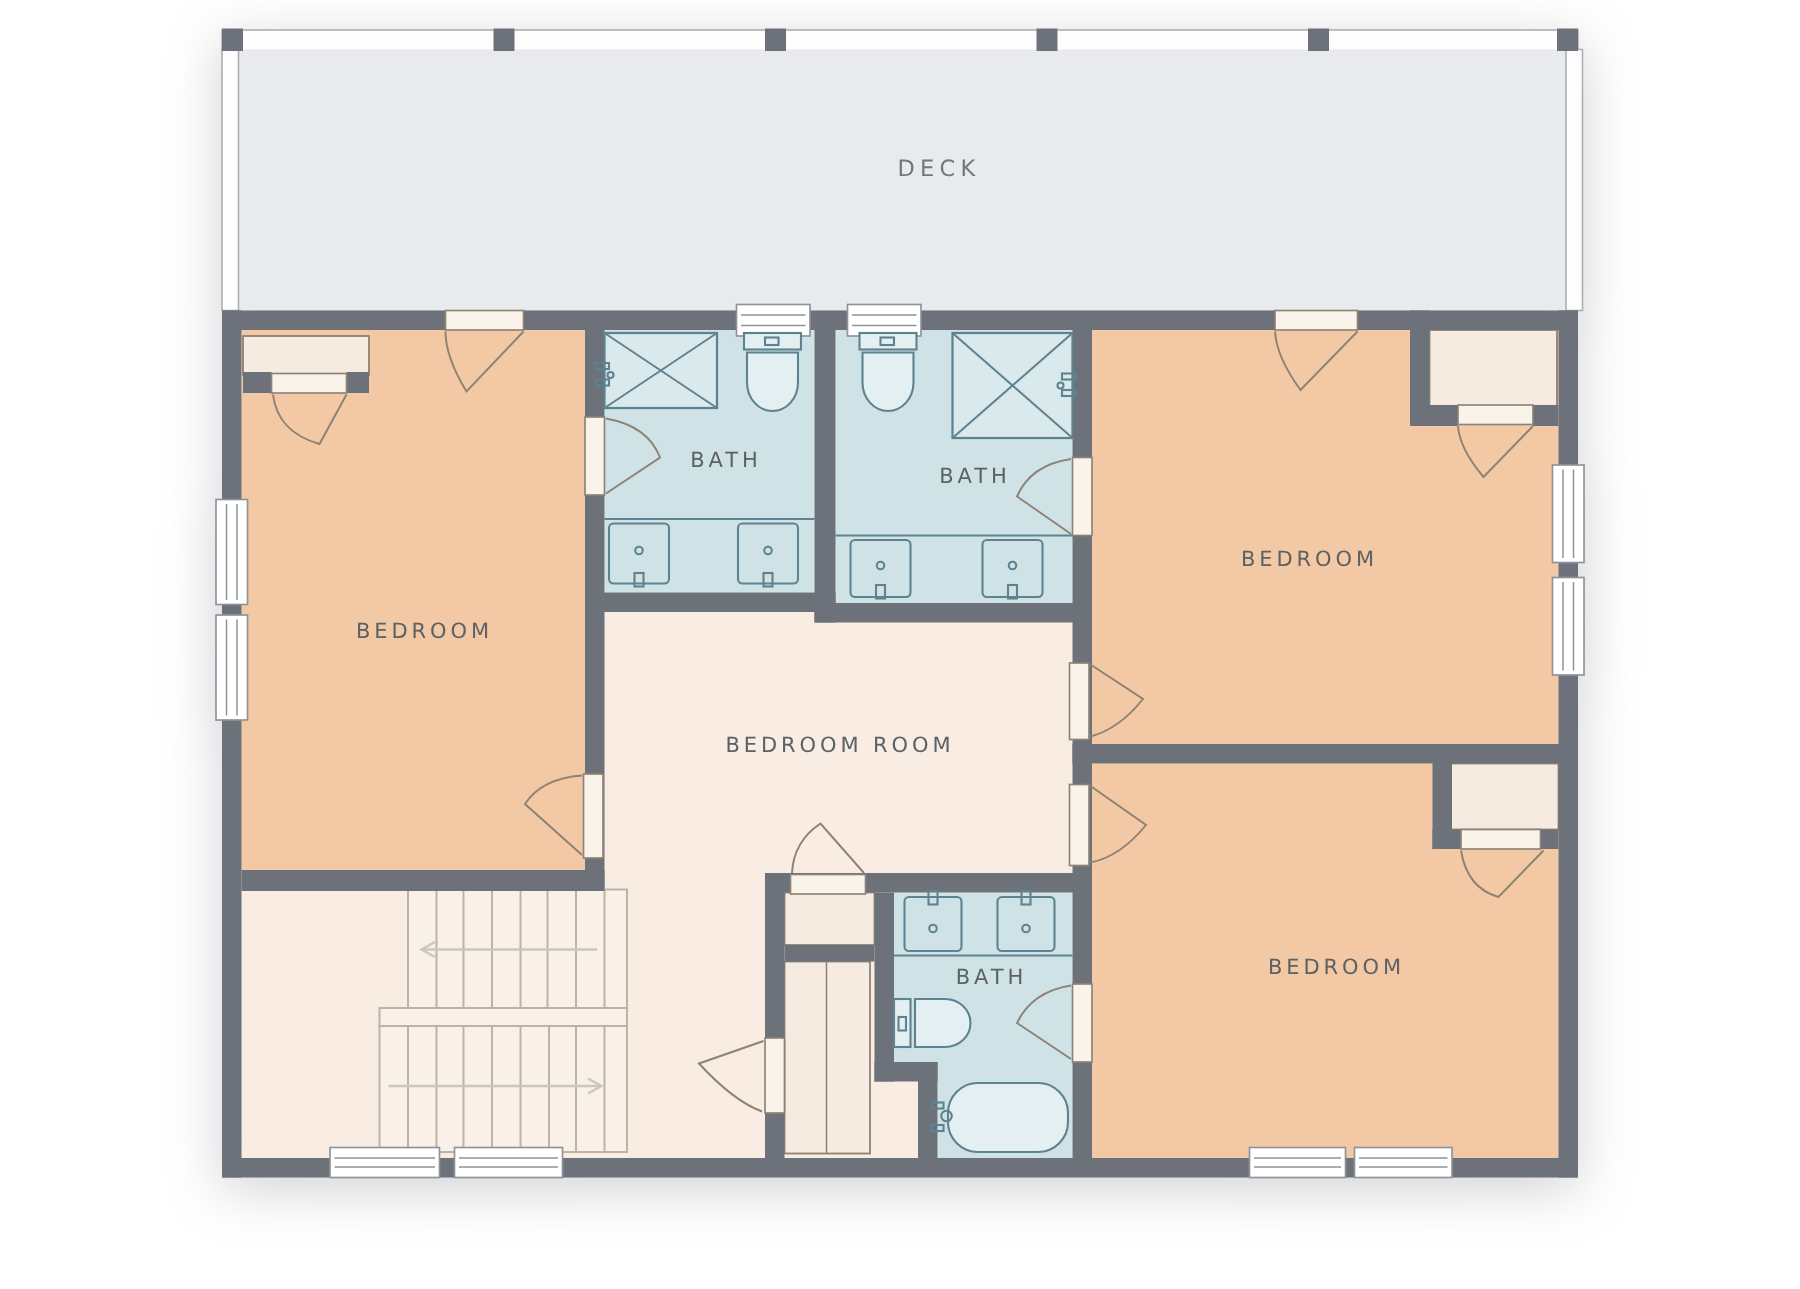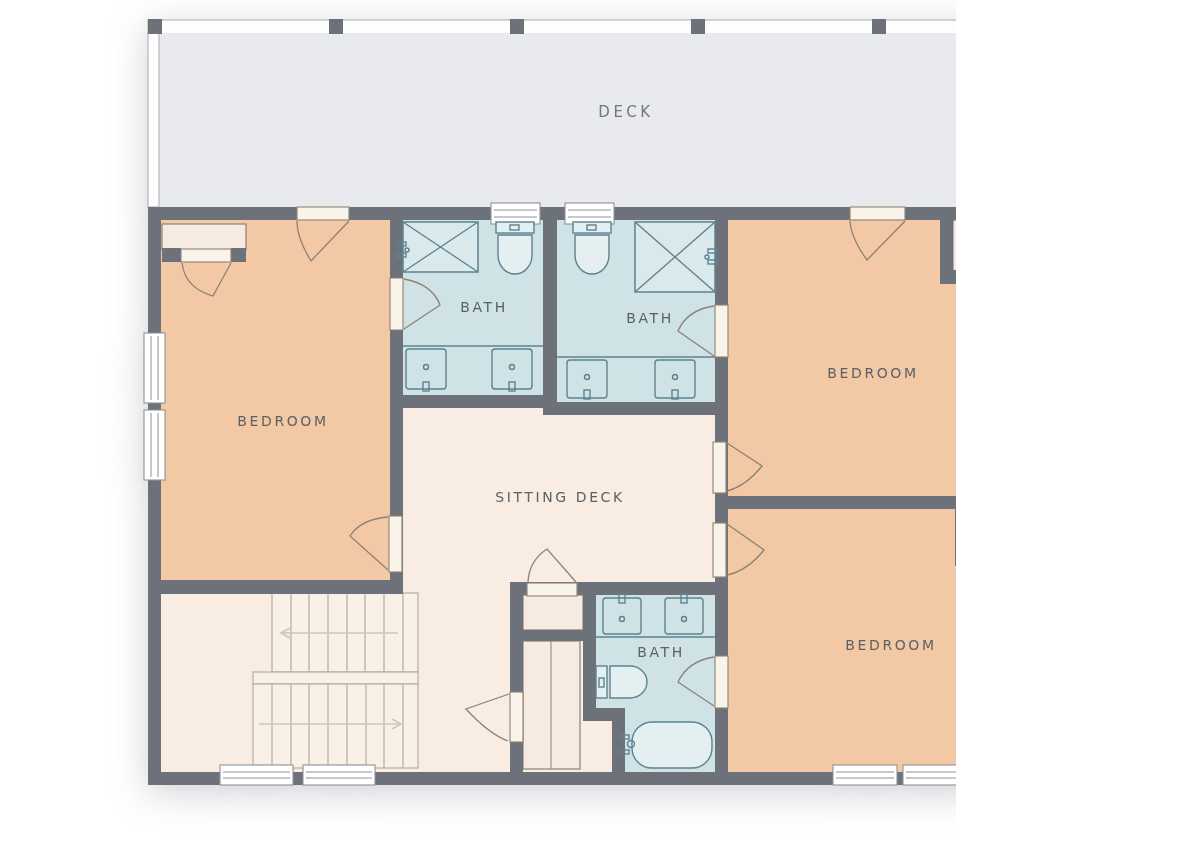--- a/index.html
+++ b/index.html
@@ -1,17 +1,17 @@
 <!DOCTYPE html>
 <html style="--wall: #6d727a; --bedroom-fill: #f2c9a4; --bath-fill: #cfe3e7; --floor-fill: #f8ece3; --deck-fill: #e9eaed; --closet-fill: #f6ebe1; --label-text: #5c6165; --fixture-line: #5e8290; --fixture-fill: #e3eff1; --door-line: #8d8274; --door-panel: #faf3ea; --stair-line: #bcb2a5; --arrow-line: #cac6c0; --window-border: #8e939a; --rail-border: #a7acb2;"><head>
 <meta charset="utf-8">
 <style>
   html,body { margin:0; padding:0; background:#ffffff; }
   .stage {
-    position:relative; width:956px; height:859px; background:#ffffff;
+    position:relative; width:1200px; height:859px; background:#ffffff;
     font-family:"DejaVu Sans", "Liberation Sans", sans-serif;
     overflow:hidden;
   }
   svg.plan { position:absolute; left:0; top:0;
     filter: drop-shadow(0 8px 18px rgba(90,95,105,.28)); }
 
   
   .wall      { fill:var(--wall); }
   .floorbase { fill:var(--floor-fill); }
   .bed       { fill:var(--bedroom-fill); }
@@ -326,17 +326,17 @@
       </g>
     </g>
   </g>
 </svg>
 
 <div class="room-label deck" style="left:626px; top:112px">DECK</div>
 <div class="room-label" style="left:283px; top:421px">BEDROOM</div>
 <div class="room-label" style="left:484px; top:307px">BATH</div>
 <div class="room-label" style="left:650px; top:318px">BATH</div>
 <div class="room-label" style="left:873px; top:373px">BEDROOM</div>
-<div class="room-label" style="left:560px; top:497px">SITTING DECK</div>
+<div class="room-label" style="left:560px; top:497px">BEDROOM ROOM</div>
 <div class="room-label" style="left:661px; top:652px">BATH</div>
 <div class="room-label" style="left:891px; top:645px">BEDROOM</div>
 
 </div>
 
 </body></html>

